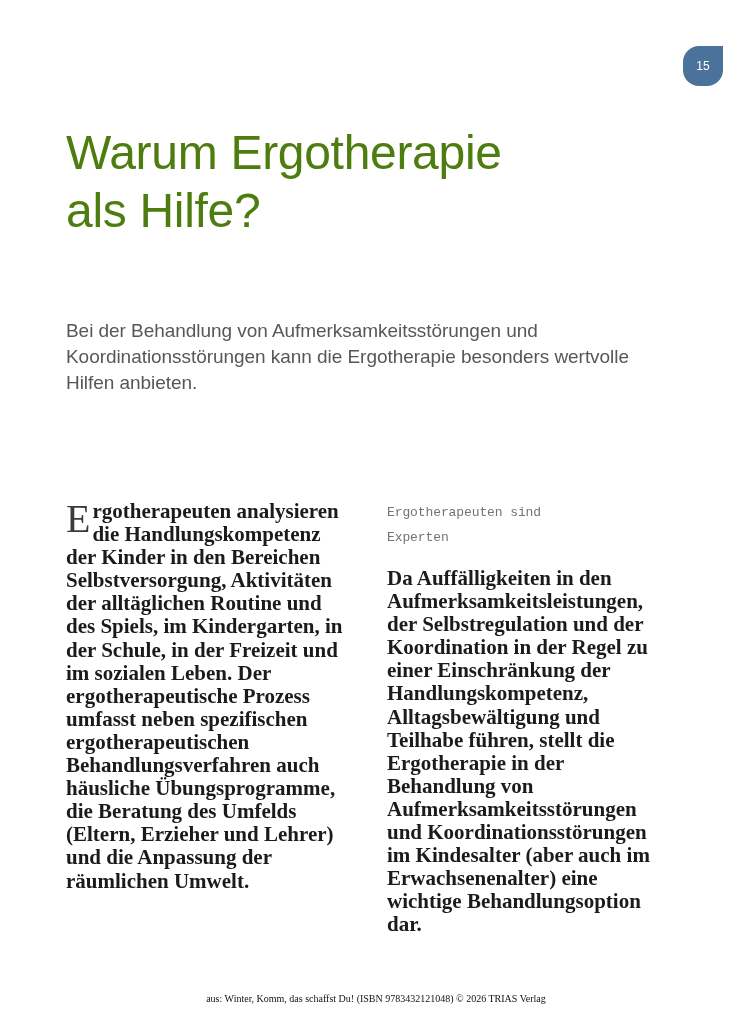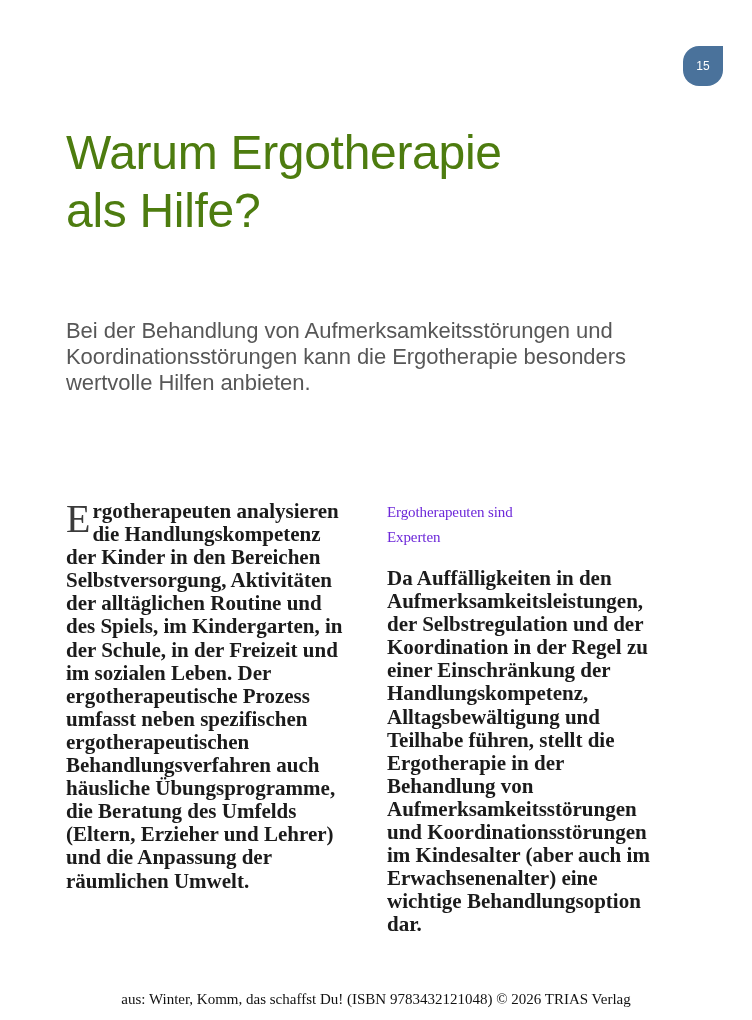--- a/index.html
+++ b/index.html
@@ -59,21 +59,21 @@
   }
 
   
   .lead {
     position: absolute;
     left: 66px;
     top: 318px;
     width: 580px;
     margin: 0;
     font-family: "Liberation Sans", sans-serif;
-    font-size: 22px;
+    font-size: 19px;
     line-height: 26px;
     color: #575757;
     letter-spacing: -0.05px;
   }
 
   
   .columns {
     position: absolute;
     left: 66px;
     top: 500px;
@@ -104,38 +104,38 @@
     font-size: 40px;
     line-height: 34px;
     float: left;
     padding: 2px 2px 0 0;
     color: #3b3b3b;
     font-weight: 400;
   }
 
   .col-heading {
     margin: 0 0 17px 0;
-    font-family: Liberation Serif, serif;
+    font-family: Liberation Mono, monospace;
     font-weight: 400;
-    font-size: 15px;
+    font-size: 13px;
     line-height: 25px;
-    color: #6d28d9;
+    color: #737373;
     letter-spacing: -0.1px;
     white-space: pre-line;
   }
 
   
   .footer {
     position: absolute;
     left: 0;
     right: 0;
     bottom: 13px;
     text-align: center;
     font-family: "Liberation Serif", serif;
-    font-size: 15px;
+    font-size: 10px;
     line-height: 16px;
     color: #111111;
   }
 </style>
 </head>
 <body>
 
 <div class="page">
 
   <div class="page-badge">15</div>

